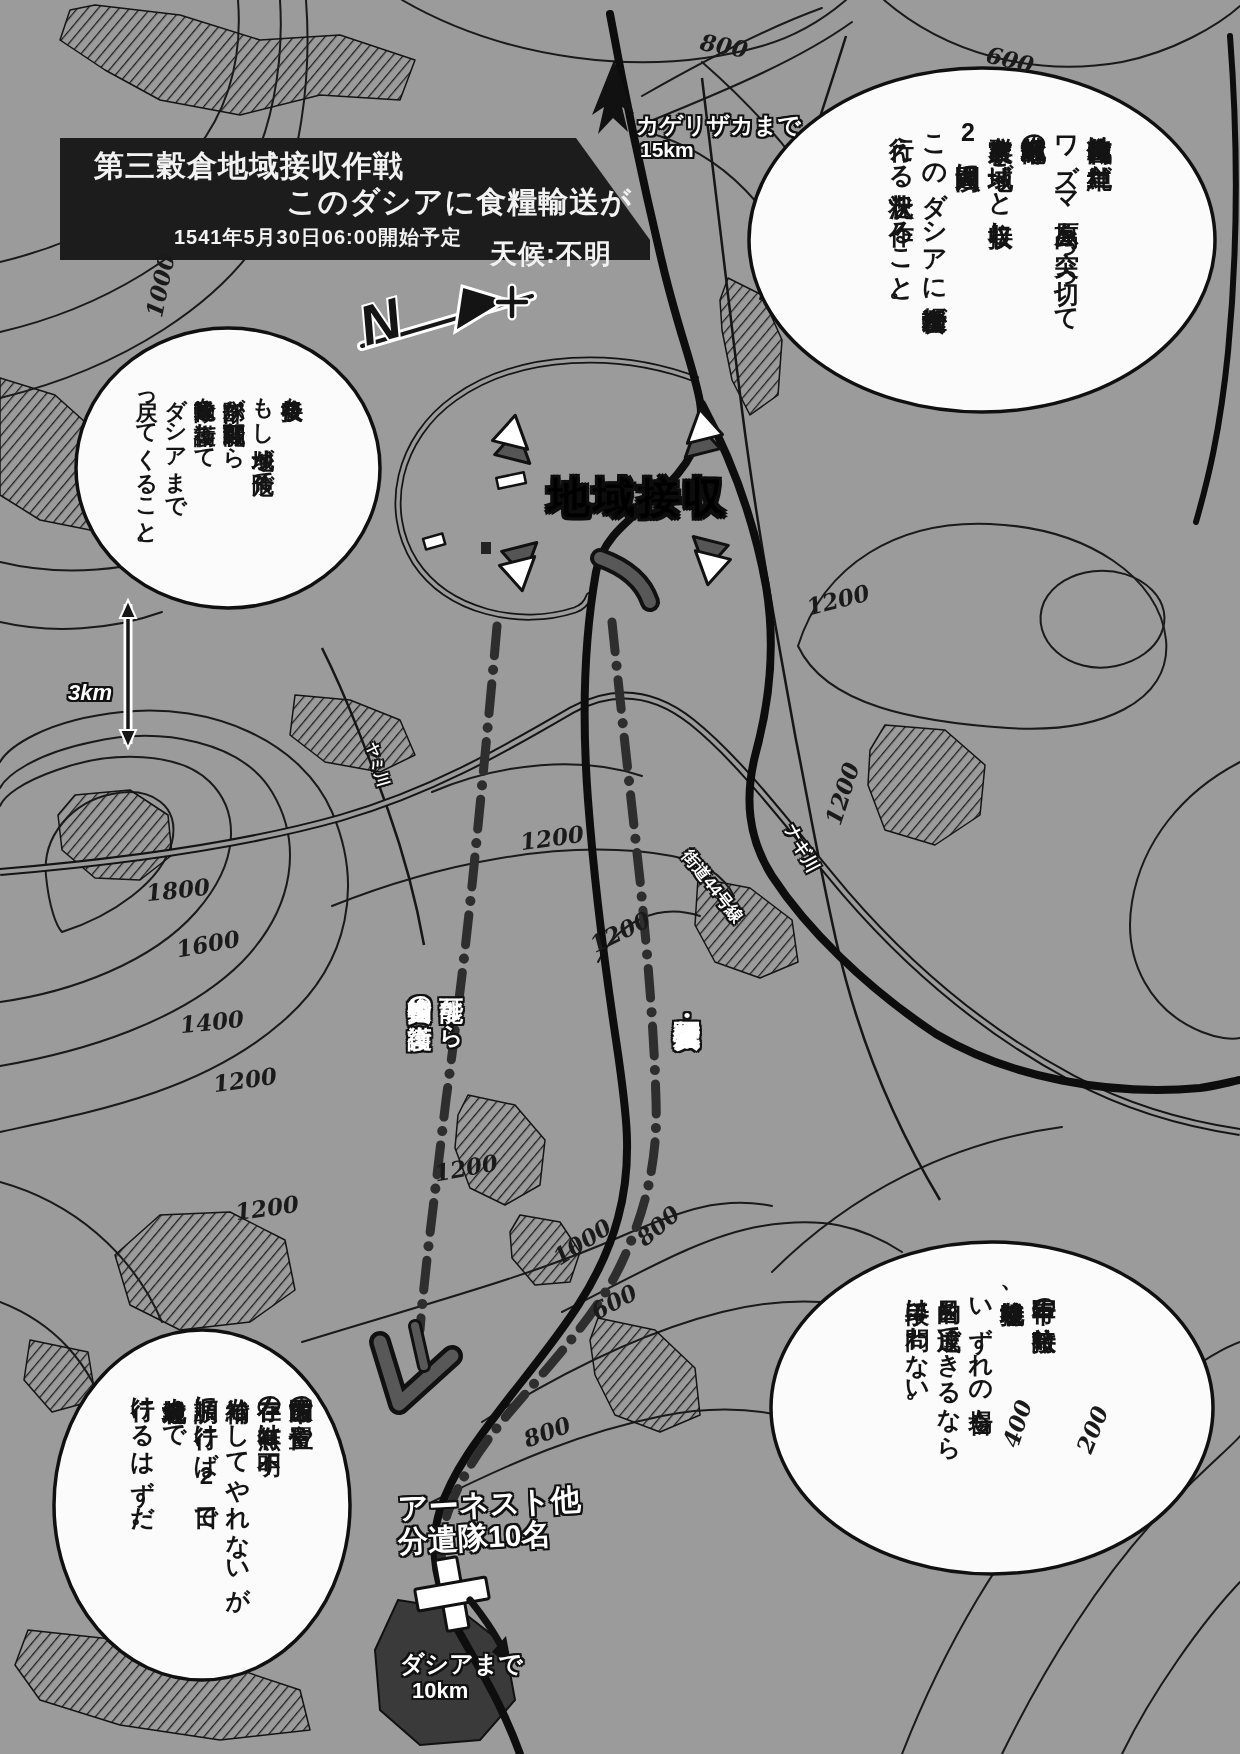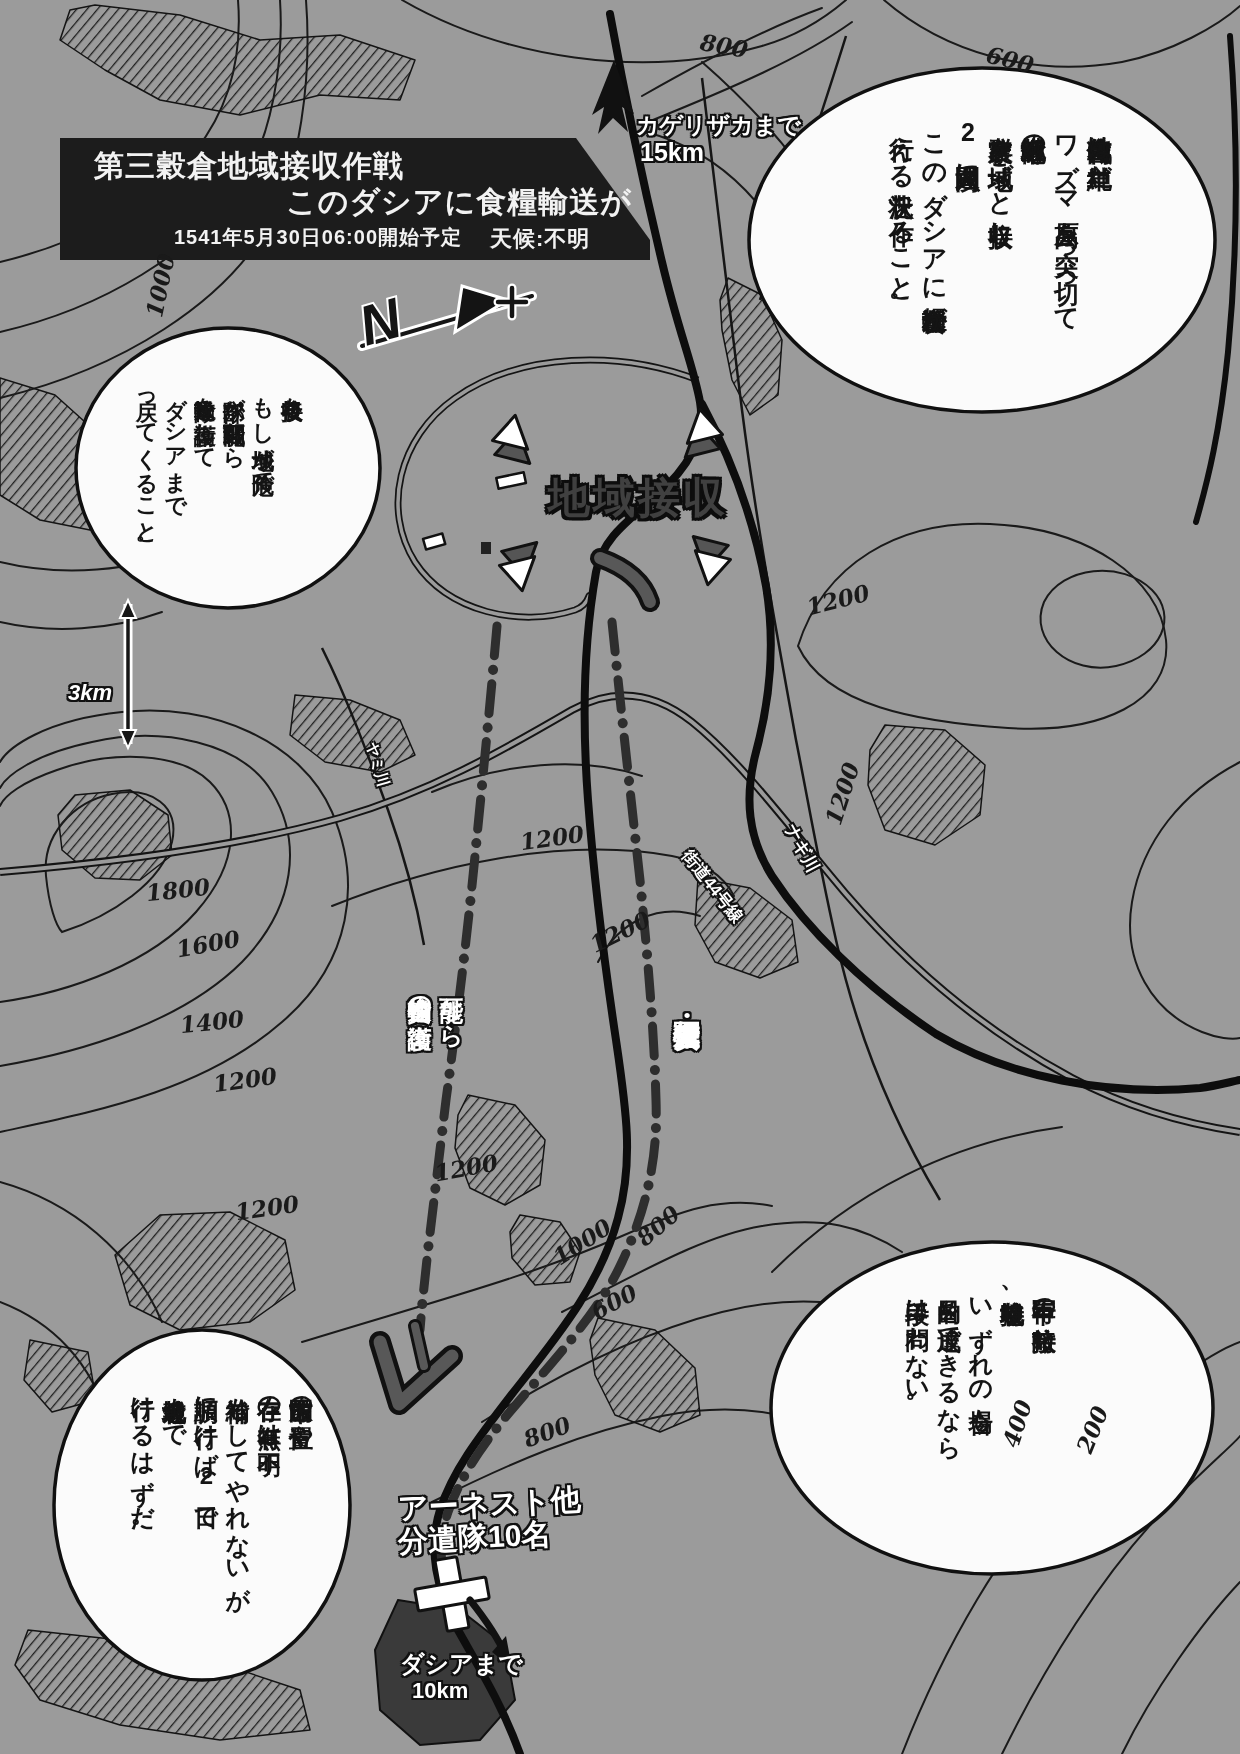--- a/index.html
+++ b/index.html
@@ -10,21 +10,21 @@
   #mapsvg{position:absolute;left:0;top:0;}
   .abs{position:absolute;}
   
   .ol{
     color:#ffffff;font-weight:bold;
     text-shadow:-2px -2px 0 #111,2px -2px 0 #111,-2px 2px 0 #111,2px 2px 0 #111,
                 -2px 0 0 #111,2px 0 0 #111,0 -2px 0 #111,0 2px 0 #111;
     white-space:nowrap;
   }
   .bigol{
-    color:#404040;font-weight:bold;letter-spacing:3px;
+    color:#000000;font-weight:bold;letter-spacing:3px;
     text-shadow:-3px -3px 0 #0d0d0d,3px -3px 0 #0d0d0d,-3px 3px 0 #0d0d0d,3px 3px 0 #0d0d0d,
                 -3px 0 0 #0d0d0d,3px 0 0 #0d0d0d,0 -3px 0 #0d0d0d,0 3px 0 #0d0d0d;
     white-space:nowrap;
   }
   .vtext{
     writing-mode:vertical-rl;text-orientation:upright;
     font-weight:bold;color:#141414;line-height:1.32;
   }
   .vtext div{display:block;}
   .contour{
@@ -191,21 +191,21 @@
       <ellipse cx="992" cy="1408" rx="221" ry="166"></ellipse>
       <ellipse cx="202" cy="1505" rx="148" ry="175"></ellipse>
     </g>
 
     <path d="M60 138 L576 138 L650 240 L650 260 L60 260 Z" fill="#1c1c1c"></path>
   </svg>
 
   <div class="abs titletext" style="left:94px;top:146px;font-size:30px;">第三穀倉地域接収作戦</div>
   <div class="abs titletext" style="left:286px;top:182px;font-size:30px;">このダシアに食糧輸送が</div>
   <div class="abs titletext" style="left:174px;top:224px;font-size:20px;">1541年5月30日06:00開始予定</div>
-  <div class="abs titletext" style="left:490px;top:224px;font-size:22px;">天候:不明</div>
+  <div class="abs titletext" style="left:490px;top:236px;font-size:27px;">天候:不明</div>
 
   <div class="abs vtext" style="left:868px;top:118px;width:248px;height:312px;font-size:25px;">
     <div>作戦内容自体は単純だ。</div>
     <div>ワズマ高原を突っ切って</div>
     <div>中部穀倉地域の</div>
     <div>農家群を地域ごと接収し、</div>
     <div>2週間以内に</div>
     <div>このダシアに食糧輸送が</div>
     <div>行える状況を作ること。</div>
   </div>
@@ -232,21 +232,21 @@
     <div>存在の有無は不明。</div>
     <div>補給もしてやれないが</div>
     <div>順調に行けば2日で</div>
     <div>穀倉地域まで</div>
     <div>行けるはずだ。</div>
   </div>
 
   <div class="abs bigol" style="left:548px;top:470px;font-size:42px;">地域接収</div>
 
   <div class="abs ol" style="left:636px;top:110px;font-size:23px;text-align:right;">カゲリザカまで</div>
-  <div class="abs ol" style="left:640px;top:138px;font-size:25px;">15km</div>
+  <div class="abs ol" style="left:640px;top:138px;font-size:21px;">15km</div>
 
   <div class="abs ol" style="left:68px;top:680px;font-size:22px;font-style:italic;">3km</div>
 
   <div class="abs vtext ol" style="left:668px;top:1000px;height:300px;font-size:27px;color:#fff;">威力行軍・安全確保</div>
 
   <div class="abs vtext ol" style="left:404px;top:980px;height:215px;font-size:24px;color:#fff;">
     <div>可能なら</div>
     <div>物資輸送の護衛</div>
   </div>
 

